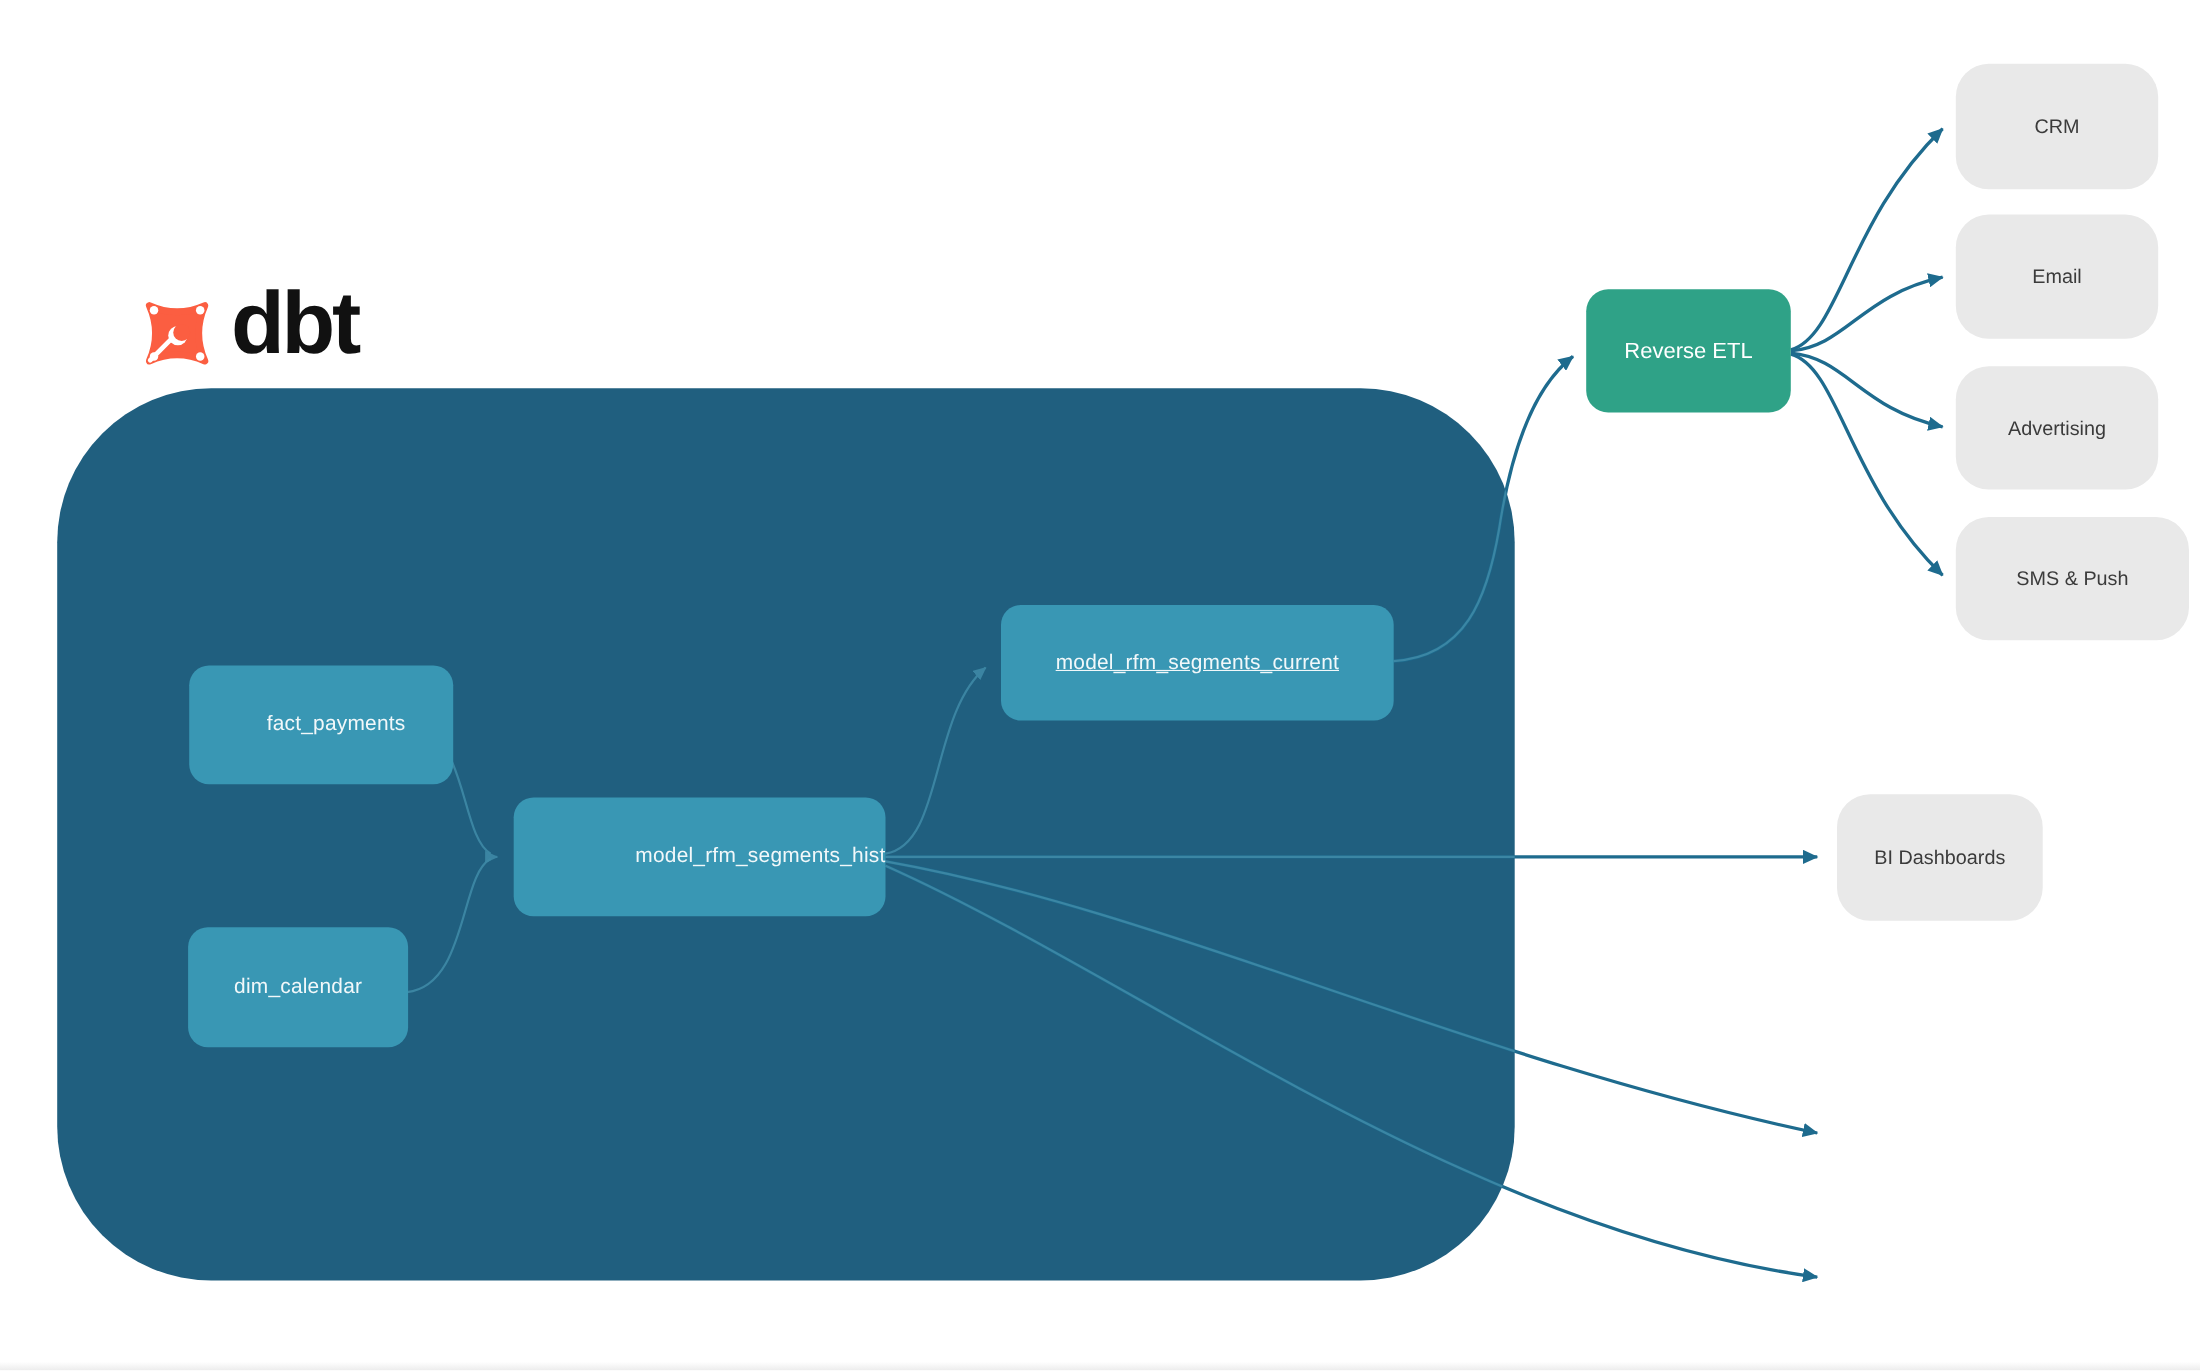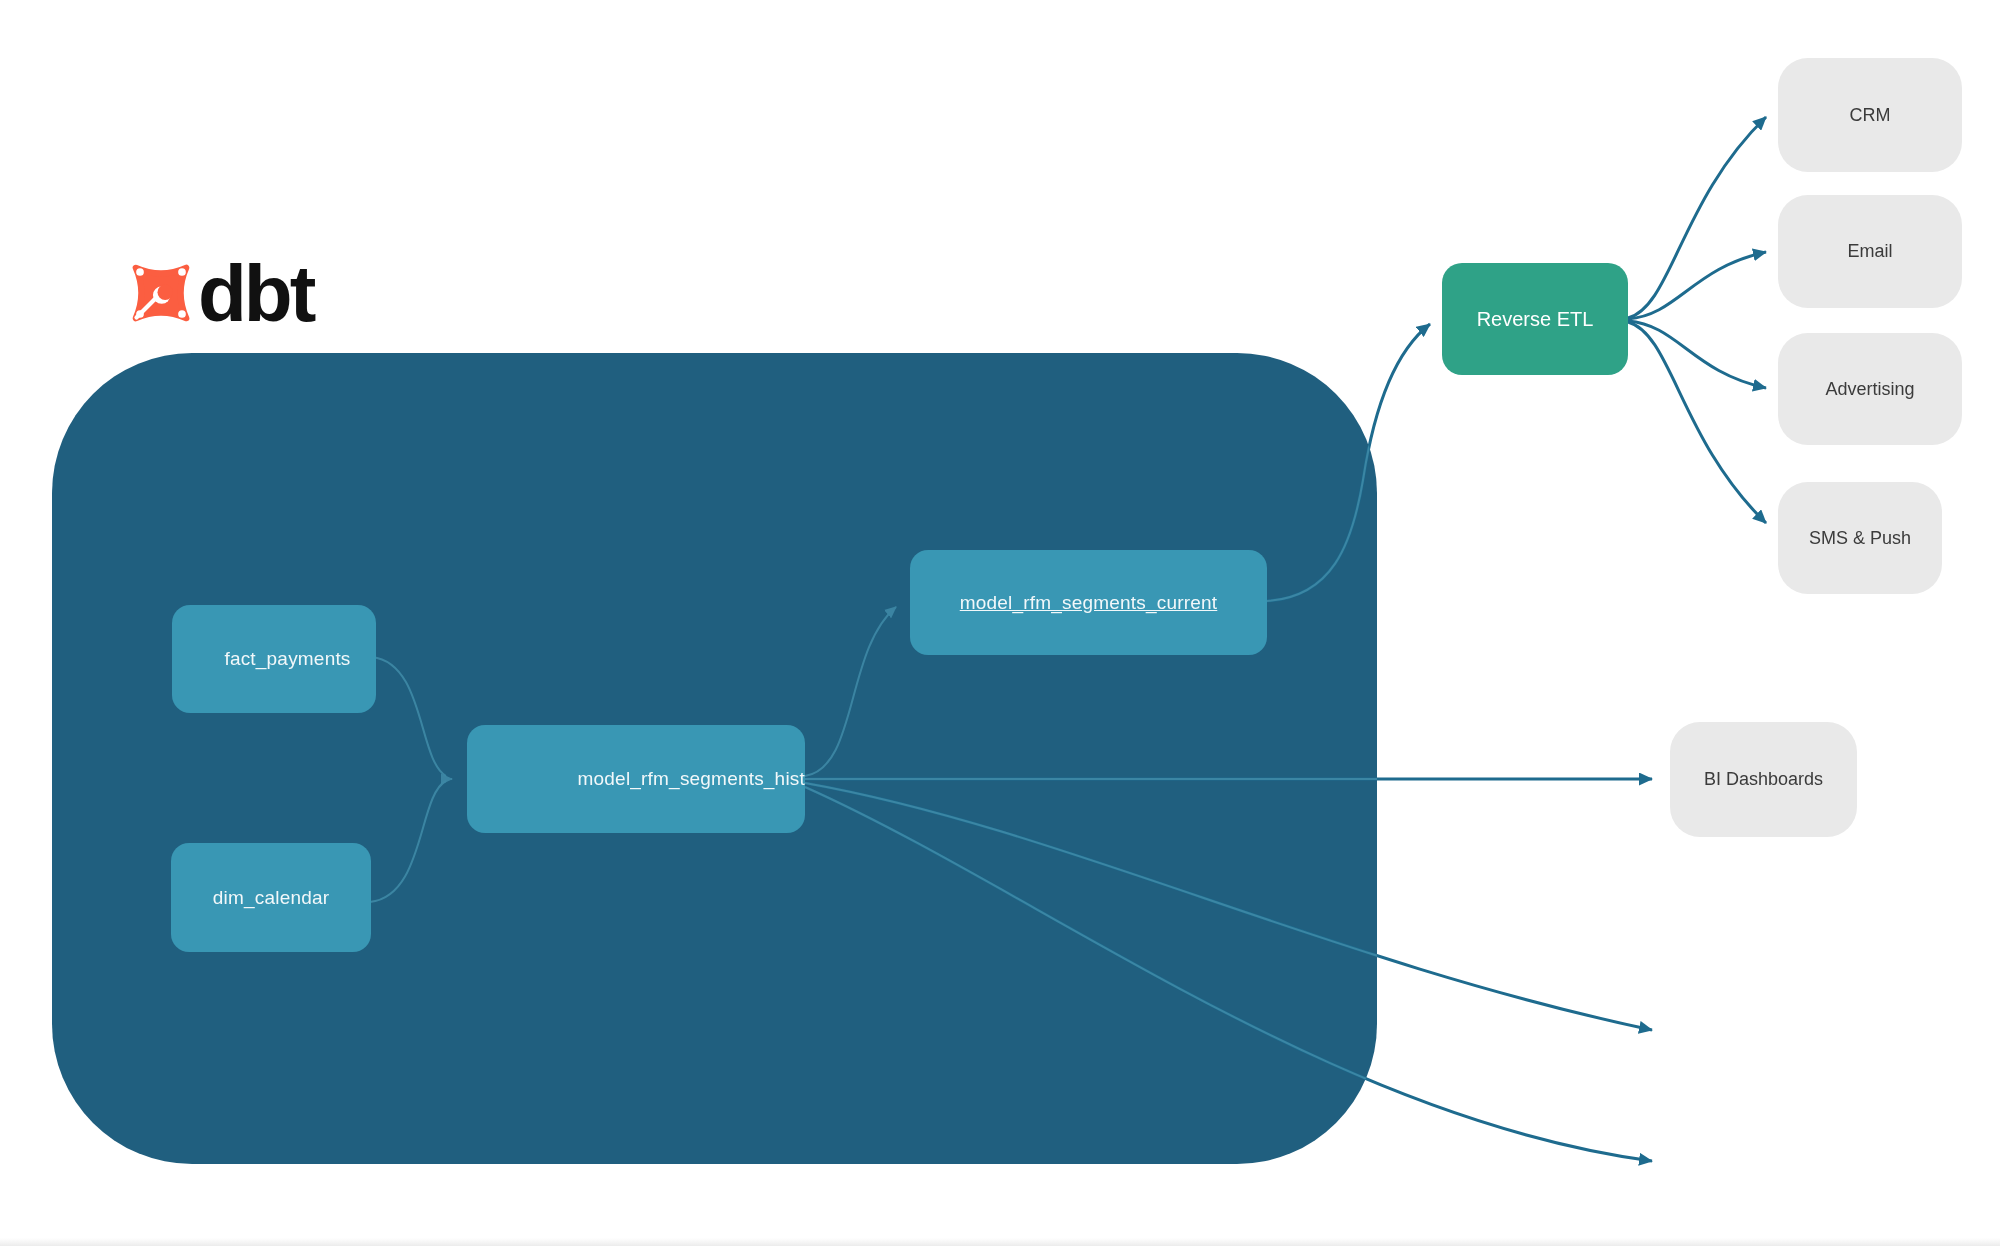--- a/index.html
+++ b/index.html
@@ -4,21 +4,21 @@
 <style>
   html,body{margin:0;padding:0;background:#fff;}
   #stage{
     position:relative;
     width:2000px;height:1246px;
     background:var(--canvas,#ffffff);
     font-family:"Liberation Sans",sans-serif;
     overflow:hidden;
   }
   
-  #logo{position:absolute;left:126px;top:258px;display:flex;align-items:flex-start;gap:2px;}
+  #logo{position:absolute;left:126px;top:258px;display:flex;align-items:flex-end;gap:14px;}
   #logo svg{width:70px;height:70px;display:block;}
   #wordmark{
     font-size:80px;font-weight:bold;letter-spacing:-3px;
     color:var(--wordmark-text,#111);line-height:1;
     transform:translateY(-4px);
   }
   
   #model-group{
     position:absolute;left:52px;top:353px;width:1325px;height:811px;
     background:var(--container,#205F7F);
@@ -42,29 +42,29 @@
   }
   .node-green{
     background:var(--reverse-etl,#2FA287);
     border-radius:20px;color:#fff;font-size:20px;
   }
   .node-dest{
     background:var(--destination,#E9E9E9);
     border-radius:30px;color:var(--destination-text,#3B3B3B);
     font-size:18px;line-height:1.45;padding:0 22px;
   }
-  #node-fact{left:172px;top:605px;width:204px;height:108px;padding-left:27px;}
+  #node-fact{left:172px;top:605px;width:240px;height:108px;padding-left:27px;}
   #node-dim{left:171px;top:843px;width:200px;height:109px;}
   #node-hist{left:467px;top:725px;width:338px;height:108px;justify-content:flex-end;}
   #node-current{left:910px;top:550px;width:357px;height:105px;text-decoration:underline;}
   #node-retl{left:1442px;top:263px;width:186px;height:112px;}
   #node-crm{left:1778px;top:58px;width:184px;height:114px;}
   #node-email{left:1778px;top:195px;width:184px;height:113px;}
   #node-adv{left:1778px;top:333px;width:184px;height:112px;}
-  #node-sms{left:1778px;top:482px;width:164px;height:112px;}
+  #node-sms{left:1778px;top:470px;width:212px;height:112px;}
   #node-bi{left:1670px;top:722px;width:187px;height:115px;}
   #node-dsn{left:1668px;top:977px;width:185px;height:111px;}
   #node-fs{left:1668px;top:1110px;width:185px;height:108px;}
   
   #bottom-edge{
     position:absolute;left:0;bottom:0;width:2000px;height:8px;
     background:linear-gradient(to bottom,#ffffff,#ececec);
   }
 </style>
 </head>

